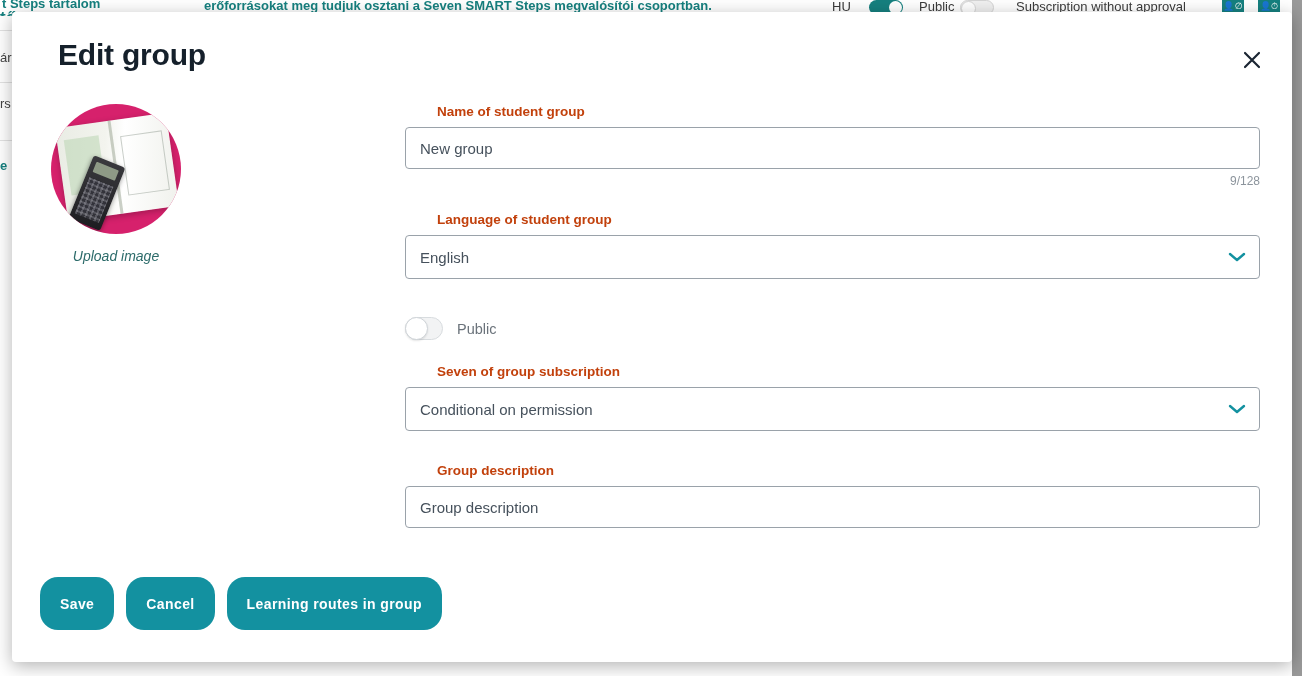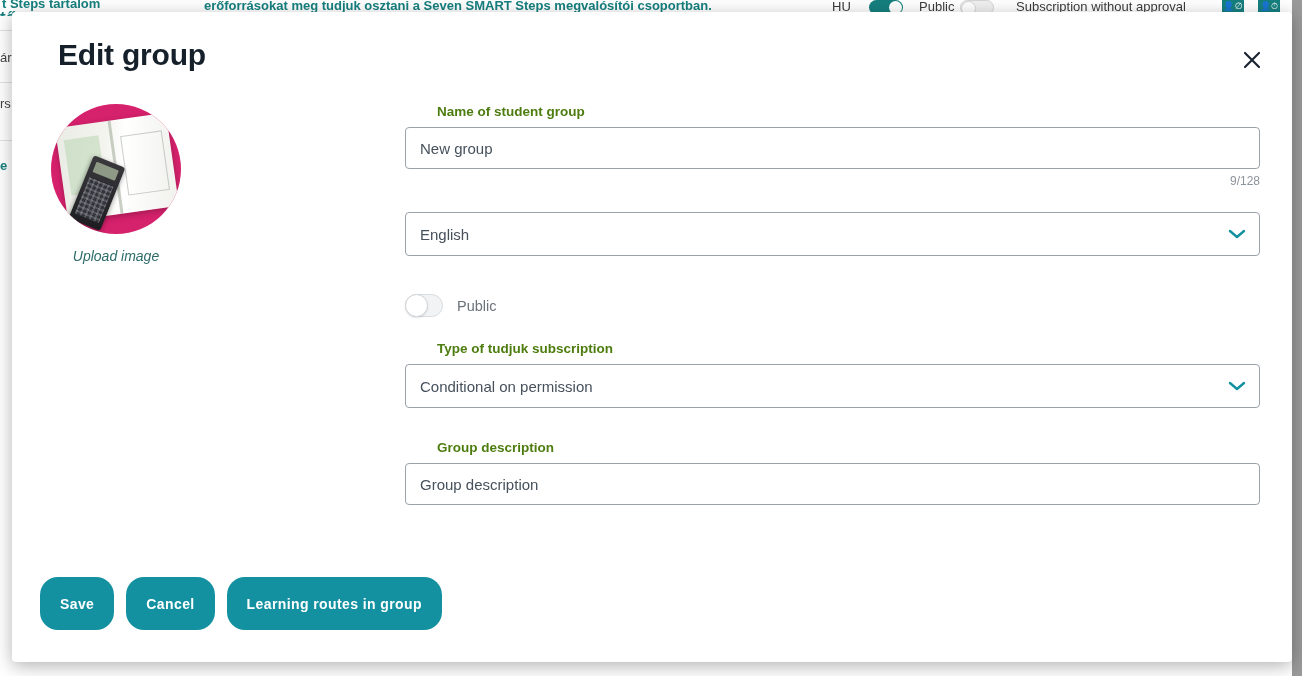--- a/index.html
+++ b/index.html
@@ -204,21 +204,21 @@
   
   .form-col {
     position: absolute;
     left: 393px; top: 92px;
     width: 855px;
   }
   .field { margin-bottom: 0; }
   .field-label {
     font-size: 13.5px;
     font-weight: bold;
-    color: #4d7c0f;
+    color: #c2410c;
     margin-bottom: 8px;
     padding-left: 32px;
   }
   .text-input {
     width: 100%;
     height: 42px;
     padding: 0 14px;
     font-size: 15px;
     font-family: "Liberation Sans", sans-serif;
     color: #46515c;
@@ -364,20 +364,21 @@
 
     <div class="field">
       <div class="field-label">Name of student group</div>
       <input class="text-input" type="text" value="New group" style="">
       <div class="counter">9/128</div>
     </div>
 
     <div class="spacer-24"></div>
 
     <div class="field">
+      <div class="field-label">Language of student group</div>
       <div class="select-wrap">
         <div class="select-box">English</div>
         <span class="select-chevron">
           <svg width="18" height="12" viewBox="0 0 18 12" aria-hidden="true">
             <path d="M2 3 L9 9 L16 3" stroke="#1391a0" stroke-width="2.4" fill="none" stroke-linecap="round" stroke-linejoin="round"></path>
           </svg>
         </span>
       </div>
     </div>
 
@@ -386,21 +387,21 @@
     <div class="toggle-row">
       <div class="toggle">
         <span class="knob"></span>
       </div>
       <span class="toggle-label">Public</span>
     </div>
 
     <div class="spacer-24"></div>
 
     <div class="field">
-      <div class="field-label">Type of tudjuk subscription</div>
+      <div class="field-label">Seven of group subscription</div>
       <div class="select-wrap">
         <div class="select-box">Conditional on permission</div>
         <span class="select-chevron">
           <svg width="18" height="12" viewBox="0 0 18 12" aria-hidden="true">
             <path d="M2 3 L9 9 L16 3" stroke="#1391a0" stroke-width="2.4" fill="none" stroke-linecap="round" stroke-linejoin="round"></path>
           </svg>
         </span>
       </div>
     </div>
 

